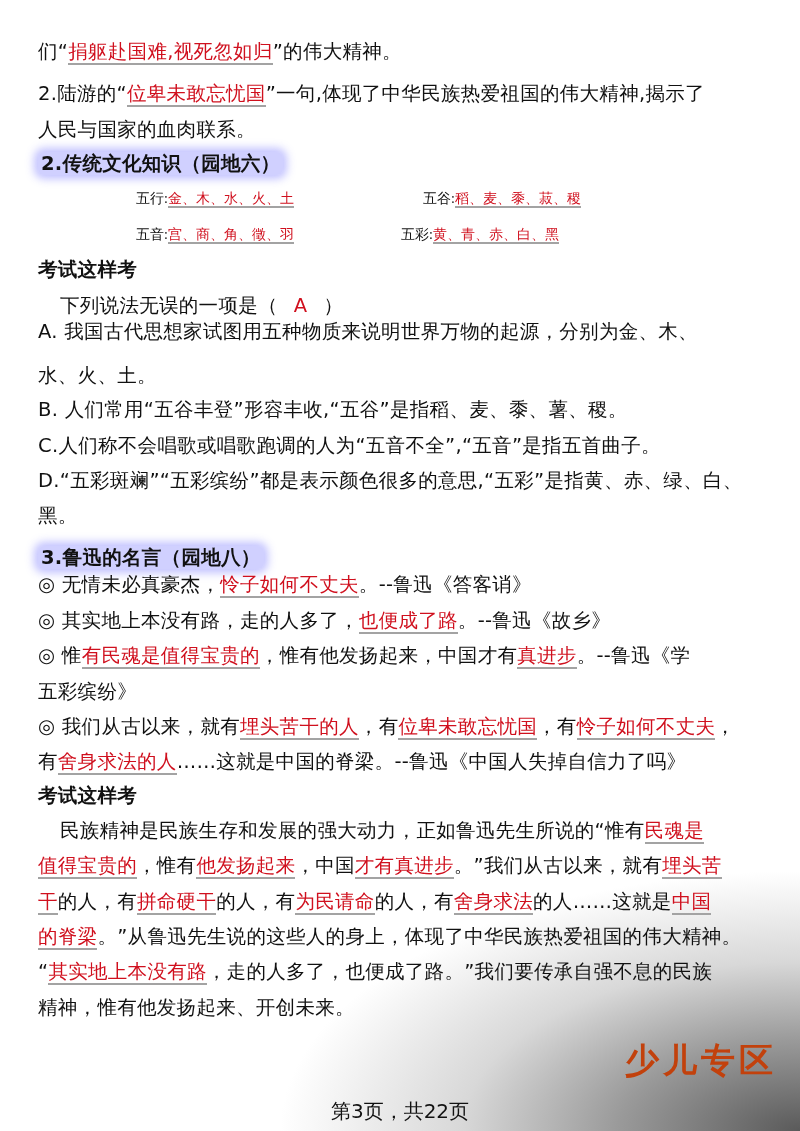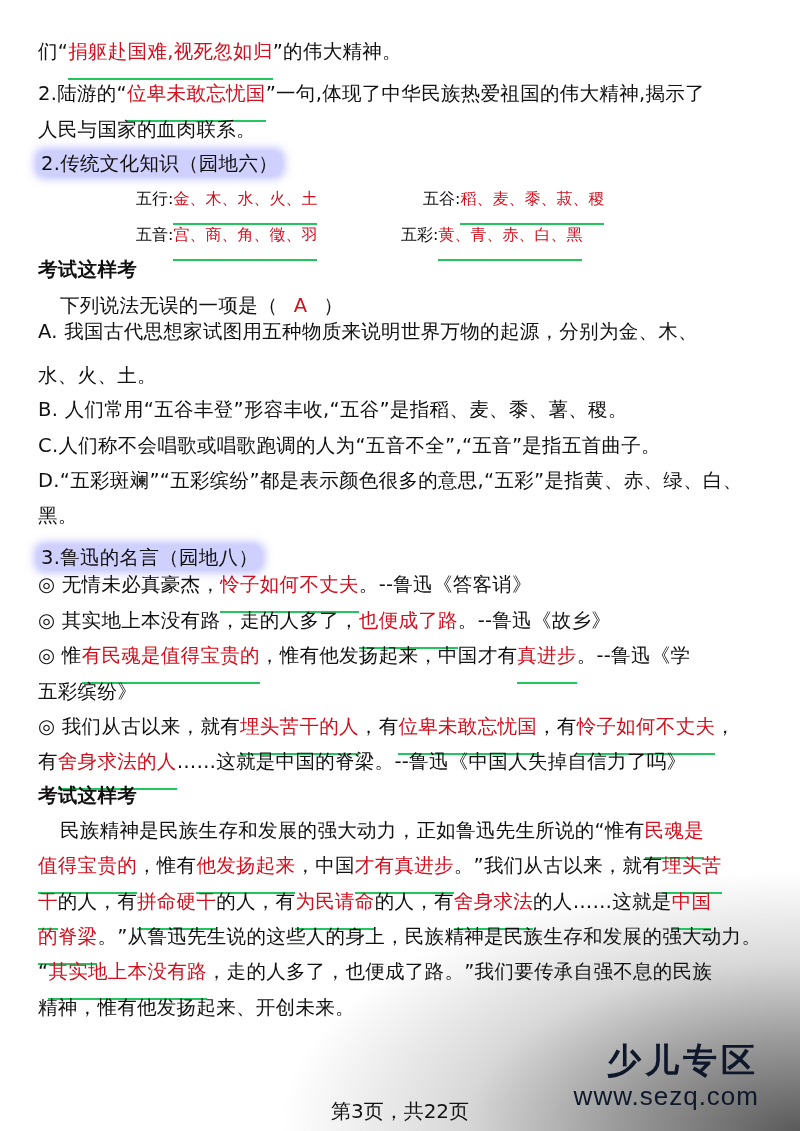--- a/index.html
+++ b/index.html
@@ -13,31 +13,31 @@
     position: absolute; left: 0; top: 0; width: 800px; height: 1131px;
     background: radial-gradient(ellipse 520px 260px at 100% 100%, #5a5a5a 0%, #9a9a9a 35%, #d8d8d8 65%, rgba(255,255,255,0) 100%);
     pointer-events: none; z-index: 0;
   }
   .page { position: absolute; left: 38px; top: 0; width: 730px; z-index: 1; }
   .line {
     position: absolute; left: 0; font-size: 19.5px; line-height: 36px; white-space: nowrap;
     letter-spacing: 0.3px;
   }
   .red { color: #d0101e; }
-  .u { border-bottom: 2px solid #22c55e; padding-bottom: 15px; }
+  .u { border-bottom: 2px solid #a3a3a3; padding-bottom: 0; }
   .bold { font-weight: bold; }
   .hl {
-    font-weight: normal;
+    font-weight: bold;
     background: rgba(120, 120, 255, 0.35);
     box-shadow: 0 0 8px 4px rgba(120,120,255,0.45);
     border-radius: 6px; padding: 0 3px;
   }
-  .grid-row { position: absolute; font-size: 16px; line-height: 36px; white-space: nowrap; }
+  .grid-row { position: absolute; font-size: 14px; line-height: 36px; white-space: nowrap; font-family: Liberation Serif, serif; }
   .watermark {
-    position: absolute; right: 41px; top: 1040px; text-align: right; color: #0f172a; z-index: 2;
+    position: absolute; right: 23px; top: 1040px; text-align: right; color: #c2410c; z-index: 2;
   }
   .wm-title { font-size: 34px; font-weight: bold; letter-spacing: 4px; line-height: 40px; }
   .wm-url { font-size: 26px; font-family: "Liberation Sans", sans-serif; line-height: 32px; letter-spacing: 1px; }
   .footer {
     position: absolute; left: 0; width: 800px; top: 1098px; text-align: center; font-size: 20px; z-index: 2;
   }
 </style>
 </head>
 <body>
 
@@ -107,26 +107,25 @@
   <div class="line" style="top:813px; left:22px">
     <span>民族精神是民族生存和发展的强大动力，正如鲁迅先生所说的“惟有</span><span class="red u">民魂是</span>
   </div>
   <div class="line" style="top:848px">
     <span class="red u">值得宝贵的</span><span>，惟有</span><span class="red u">他发扬起来</span><span>，中国</span><span class="red u">才有真进步</span><span>。”我们从古以来，就有</span><span class="red u">埋头苦</span>
   </div>
   <div class="line" style="top:884px">
     <span class="red u">干</span><span>的人，有</span><span class="red u">拼命硬干</span><span>的人，有</span><span class="red u">为民请命</span><span>的人，有</span><span class="red u">舍身求法</span><span>的人……这就是</span><span class="red u">中国</span>
   </div>
   <div class="line" style="top:919px">
-    <span class="red u">的脊梁</span><span>。”从鲁迅先生说的这些人的身上，民族精神是民族生存和发展的强大动力。</span>
+    <span class="red u">的脊梁</span><span>。”从鲁迅先生说的这些人的身上，体现了中华民族热爱祖国的伟大精神。</span>
   </div>
   <div class="line" style="top:954px">
     <span>“</span><span class="red u">其实地上本没有路</span><span>，走的人多了，也便成了路。”我们要传承自强不息的民族</span>
   </div>
   <div class="line" style="top:990px">精神，惟有他发扬起来、开创未来。</div>
 </div>
 
 <div class="watermark">
   <div class="wm-title">少儿专区</div>
-  <div class="wm-url">www.sezq.com</div>
 </div>
 
 <div class="footer">第3页，共22页</div>
 
 </body></html>

